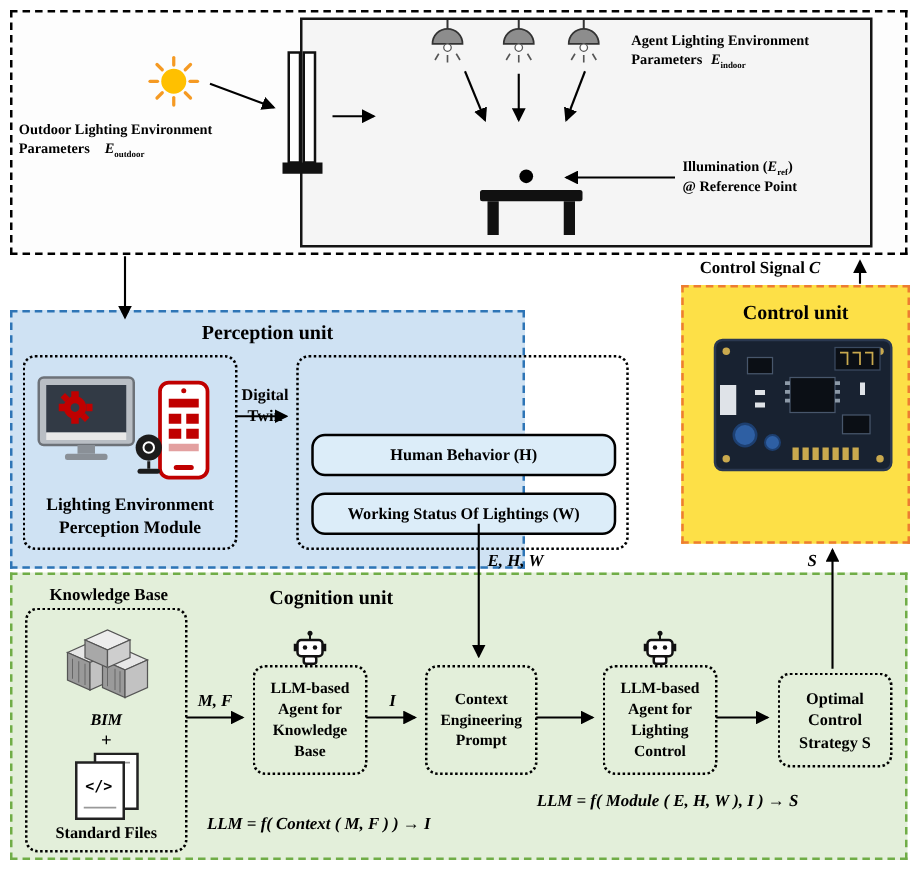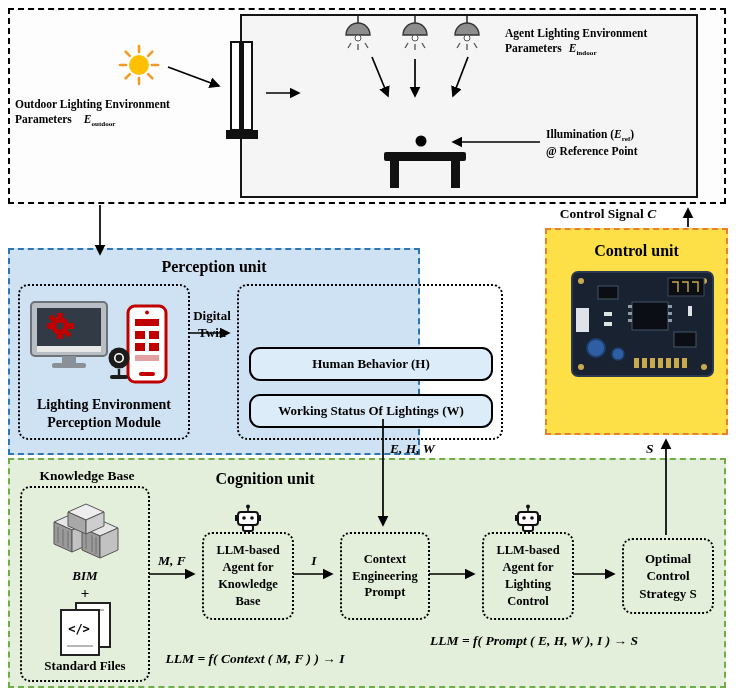--- a/index.html
+++ b/index.html
@@ -284,21 +284,21 @@
 Lighting
 Control</div>
     <div class="dotted agent-box prelines" style="left:612px;top:78px;width:92px;height:76px;font-size:13px;">Optimal
 Control
 Strategy S</div>
 
     <div class="lbl it center" style="left:140px;top:92px;width:44px;font-size:13.5px;">M, F</div>
     <div class="lbl it center" style="left:290px;top:92px;width:28px;font-size:13.5px;">I</div>
 
     <div class="lbl it center" style="left:95px;top:172px;width:300px;font-size:13.5px;margin-top:18px;">LLM = f( Context ( M, F ) ) → I</div>
-    <div class="lbl it center" style="left:374px;top:172px;width:300px;font-size:13.5px;">LLM = f( Prompt ( E, H, W ), I ) → S</div>
+    <div class="lbl it center" style="left:374px;top:172px;width:300px;font-size:13.5px;">LLM = f( Module ( E, H, W ), I ) → S</div>
   </div>
 
   <div class="lbl it" style="left:390px;top:440px;font-size:13.5px;">E, H, W</div>
   <div class="lbl it" style="left:646px;top:440px;font-size:13.5px;">S</div>
 
   <svg class="abs" style="left:0;top:0;pointer-events:none;" width="736" height="695" viewBox="0 0 736 695">
     <defs>
       <marker id="ah" viewBox="0 0 10 10" refX="8.5" refY="5" markerWidth="6.5" markerHeight="6.5" orient="auto">
         <path d="M0,0 L10,5 L0,10 Z" fill="#000"></path>
       </marker>

